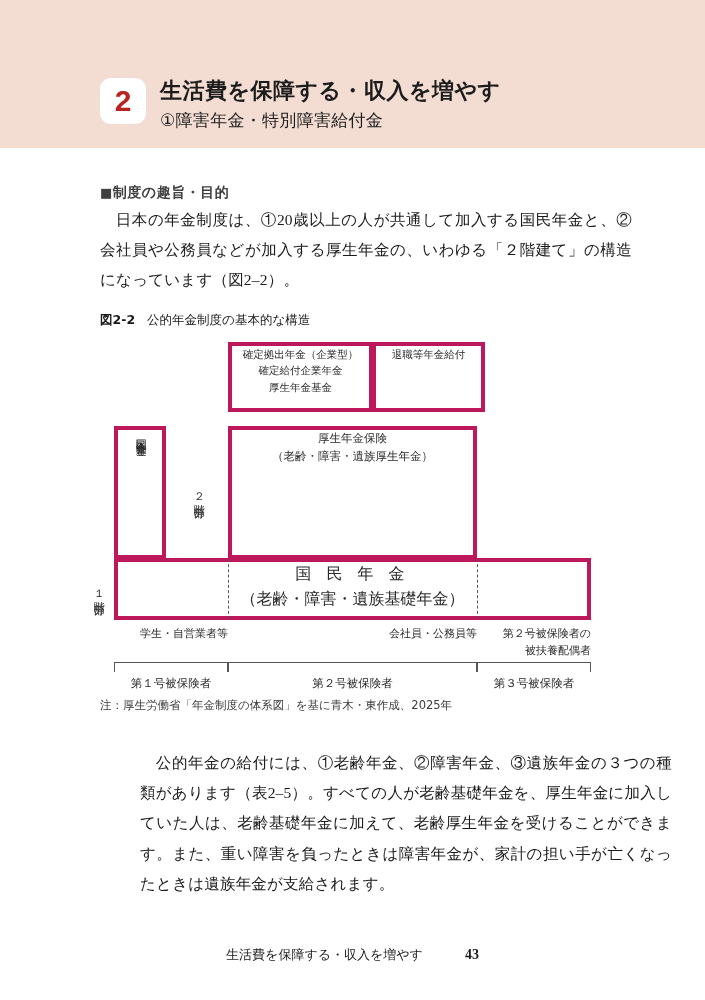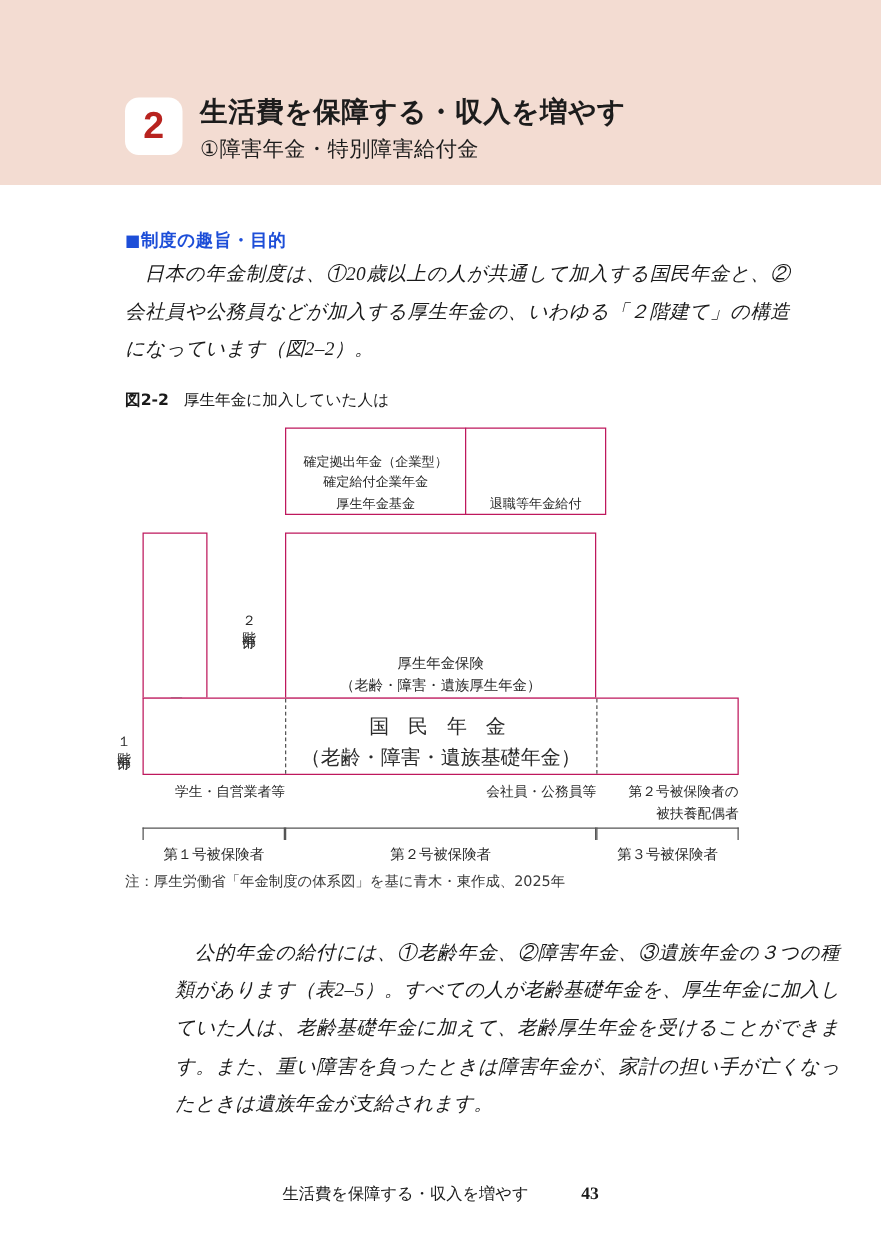--- a/index.html
+++ b/index.html
@@ -40,27 +40,27 @@
     font-size: 17px; color: #1c1c1c; line-height: 1.3; margin-top: 4px;
     letter-spacing: .3px;
   }
 
   
   .content { position: absolute; left: 100px; top: 0; width: 530px; }
 
   .section-head {
     position: absolute; left: 0; top: 184px;
     font-family: "DejaVu Sans", "Liberation Sans", sans-serif;
-    font-weight: bold; font-size: 14px; color: #1d4ed8; letter-spacing: .5px;
+    font-weight: bold; font-size: 14px; color: #404040; letter-spacing: .5px;
   }
   .sq { font-size: 13px; }
 
   .para {
     font-size: 15.5px; color: #1a1a1a; line-height: 1.95;
-    text-align: justify; letter-spacing: .2px; font-style: italic;
+    text-align: justify; letter-spacing: .2px;
   }
   .para-1 { position: absolute; left: 0; top: 205px; width: 532px; }
   .para-2 { position: absolute; left: 0; top: 748px; width: 532px; margin-left: 40px; }
   .indent { display: inline-block; width: 1em; }
 
   .fig-caption {
     position: absolute; left: 0; top: 312px;
     font-family: "DejaVu Sans", "Liberation Sans", sans-serif;
     font-size: 12.5px; color: #1a1a1a;
   }
@@ -69,24 +69,24 @@
 
   .fig-note {
     position: absolute; left: 0; top: 698px;
     font-family: "DejaVu Sans", "Liberation Sans", sans-serif;
     font-size: 11.5px; color: #3a3a3a;
   }
 
   
   .figure { position: absolute; left: 0px; top: 340px; width: 540px; height: 350px; }
   .fbox {
-    position: absolute; border: 1px solid #be185d;
+    position: absolute; border: 4px solid #be185d;
     font-family: "DejaVu Sans", "Liberation Sans", sans-serif;
     color: #2a2a2a; background: #fff;
-    display: flex; align-items: flex-end; justify-content: center;
+    display: flex; align-items: flex-start; justify-content: center;
     text-align: center; line-height: 1.55;
   }
   
   .box-dc   { left: 128px; top: 2px;   width: 145px; height: 70px; font-size: 10.5px; }
   .box-tai  { left: 272px; top: 2px;   width: 113px; height: 70px; font-size: 10.5px; }
   
   .box-kokumin-kikin { left: 14px; top: 86px; width: 52px; height: 133px; font-size: 11px; }
   .box-kosei { left: 128px; top: 86px; width: 249px; height: 133px; font-size: 11.5px; }
   
   .box-kokumin { left: 14px; top: 218px; width: 477px; height: 62px; font-size: 16px; }
@@ -172,21 +172,21 @@
 
   <div class="content">
 
     <div class="section-head">
       <span class="sq">■</span><span>制度の趣旨・目的</span>
     </div>
 
     <p class="para para-1"><span class="indent"></span><span>日本の年金制度は、①20歳以上の人が共通して加入する国民年金と、②会社員や公務員などが加入する厚生年金の、いわゆる「２階建て」の構造になっています（図2–2）。</span></p>
 
     <div class="fig-caption">
-      <b>図2-2</b><span class="cap-txt">厚生年金に加入していた人は</span>
+      <b>図2-2</b><span class="cap-txt">公的年金制度の基本的な構造</span>
     </div>
 
     <div class="figure">
 
       <div class="fbox box-dc">
         <div>
           <div>確定拠出年金（企業型）</div>
           <div>確定給付企業年金</div>
           <div>厚生年金基金</div>
         </div>

